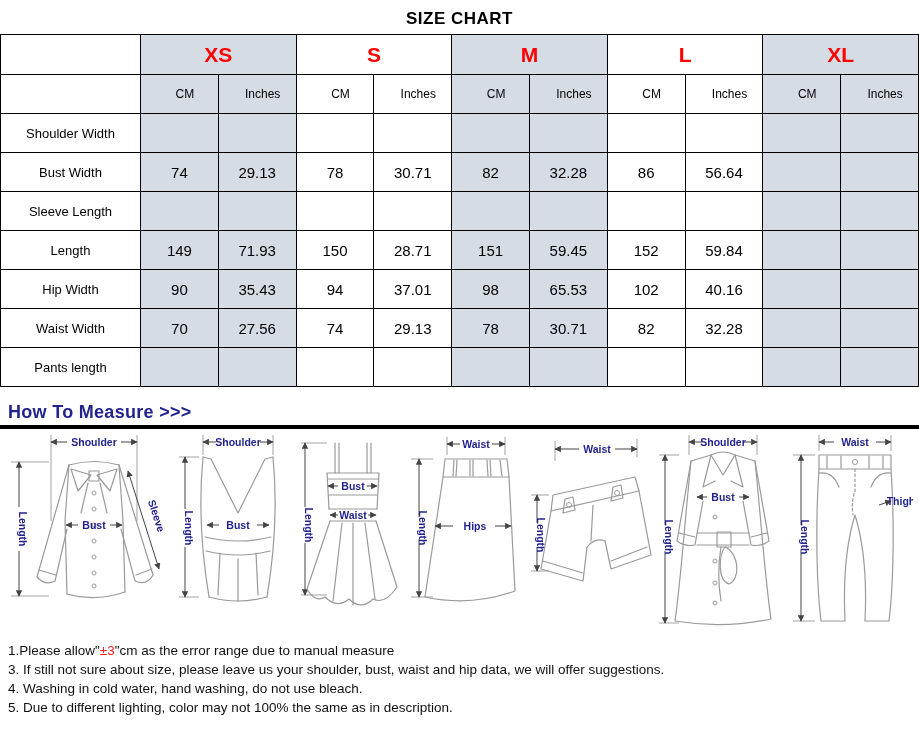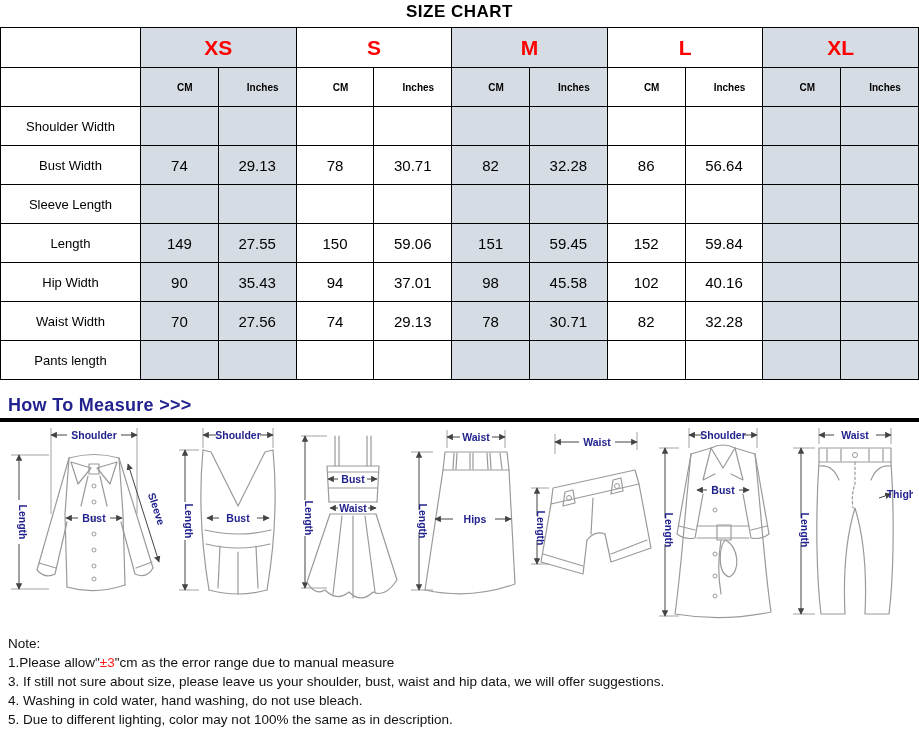--- a/index.html
+++ b/index.html
@@ -2,33 +2,33 @@
 <html><head>
 <meta charset="utf-8">
 <style>
   html,body{margin:0;padding:0;}
   body{
     width:919px;height:750px;overflow:hidden;position:relative;
     background:#fff;font-family:"Liberation Sans",sans-serif;color:#000;
   }
   .title{
     text-align:center;font-size:17px;font-weight:bold;
-    padding-top:2px;height:25px;letter-spacing:.5px;
+    padding-top:9px;height:25px;letter-spacing:.5px;
   }
   table.size-table{
     width:919px;border-collapse:collapse;table-layout:fixed;
   }
   .size-table th,.size-table td{
     border:1px solid #000;text-align:center;vertical-align:middle;
     overflow:hidden;white-space:nowrap;
   }
   .shaded{background:#d6dce4;}
   .size-h{font-size:21px;font-weight:bold;color:#ff0000;height:37px;}
   .corner{background:#fff;}
-  .unit-cell{font-size:10px;font-weight:bold;height:36px;padding-left:12px;}
+  .unit-cell{font-size:12px;font-weight:normal;height:36px;padding-left:12px;}
   .row-label{font-size:13px;font-weight:normal;height:36px;background:#fff;}
   .val-cell{font-size:15px;height:36px;}
   .measure-heading{
     margin:15px 12px 2px 8px;font-size:18px;font-weight:bold;color:#23238f;
     letter-spacing:.3px;
   }
   .rule{height:4px;background:#000;width:919px;}
   .figures{
     display:flex;justify-content:center;align-items:flex-start;
     padding:0 6px 0 6px;height:204px;
@@ -117,38 +117,38 @@
         <td class="val-cell shaded"></td>
         <td class="val-cell shaded"></td>
         <td class="val-cell"></td>
         <td class="val-cell"></td>
         <td class="val-cell shaded"></td>
         <td class="val-cell shaded"></td>
       </tr>
       <tr>
         <td class="row-label">Length</td>
         <td class="val-cell shaded">149</td>
-        <td class="val-cell shaded">27.55</td>
+        <td class="val-cell shaded">71.93</td>
         <td class="val-cell">150</td>
-        <td class="val-cell">59.06</td>
+        <td class="val-cell">28.71</td>
         <td class="val-cell shaded">151</td>
         <td class="val-cell shaded">59.45</td>
         <td class="val-cell">152</td>
         <td class="val-cell">59.84</td>
         <td class="val-cell shaded"></td>
         <td class="val-cell shaded"></td>
       </tr>
       <tr>
         <td class="row-label">Hip Width</td>
         <td class="val-cell shaded">90</td>
         <td class="val-cell shaded">35.43</td>
         <td class="val-cell">94</td>
         <td class="val-cell">37.01</td>
         <td class="val-cell shaded">98</td>
-        <td class="val-cell shaded">45.58</td>
+        <td class="val-cell shaded">65.53</td>
         <td class="val-cell">102</td>
         <td class="val-cell">40.16</td>
         <td class="val-cell shaded"></td>
         <td class="val-cell shaded"></td>
       </tr>
       <tr>
         <td class="row-label">Waist Width</td>
         <td class="val-cell shaded">70</td>
         <td class="val-cell shaded">27.56</td>
         <td class="val-cell">74</td>
@@ -368,18 +368,17 @@
       <path class="g" stroke-dasharray="2.5,2.5" d="M66,40 L66,62 Q62,72 64,86"></path>
       <path class="g" d="M30,40 C26,100 28,160 32,192 L56,192 C54,150 58,112 66,86 C74,112 78,150 76,192 L100,192 C104,160 106,100 102,40"></path>
       <line class="dim" x1="90" y1="76" x2="102" y2="72" marker-end="url(#arr)"></line>
       <text class="lbl" x="112" y="76">Thigh</text>
     </svg>
   </div>
 
 </div>
 
 <div class="notes">
-  <div>Note:</div>
   <div><span>1.Please allow"</span><span class="red">±3</span><span>"cm as the error range due to manual measure</span></div>
   <div>3. If still not sure about size, please leave us your shoulder, bust, waist and hip data, we will offer suggestions.</div>
   <div>4. Washing in cold water, hand washing, do not use bleach.</div>
   <div>5. Due to different lighting, color may not 100% the same as in description.</div>
 </div>
 
 </body></html>

